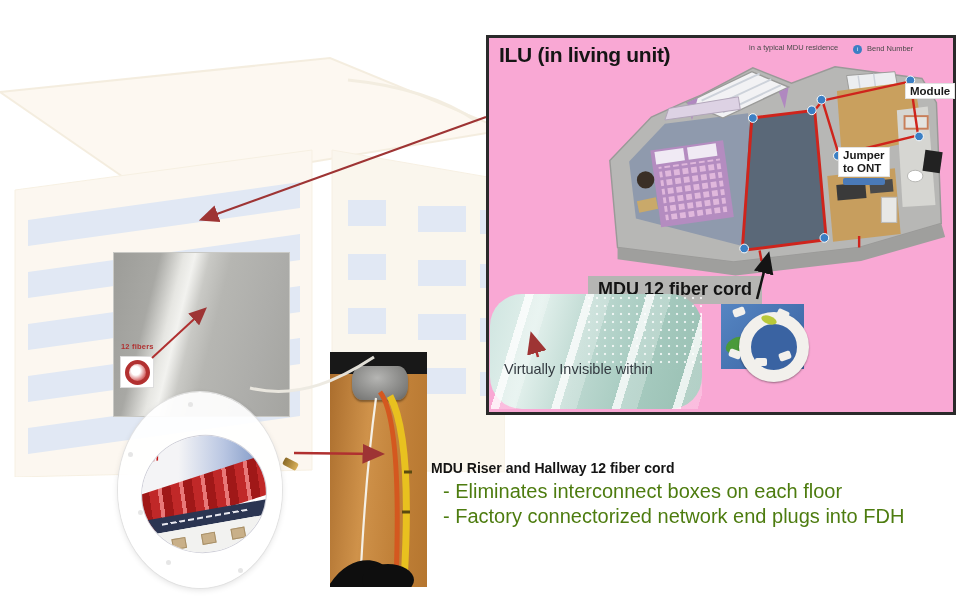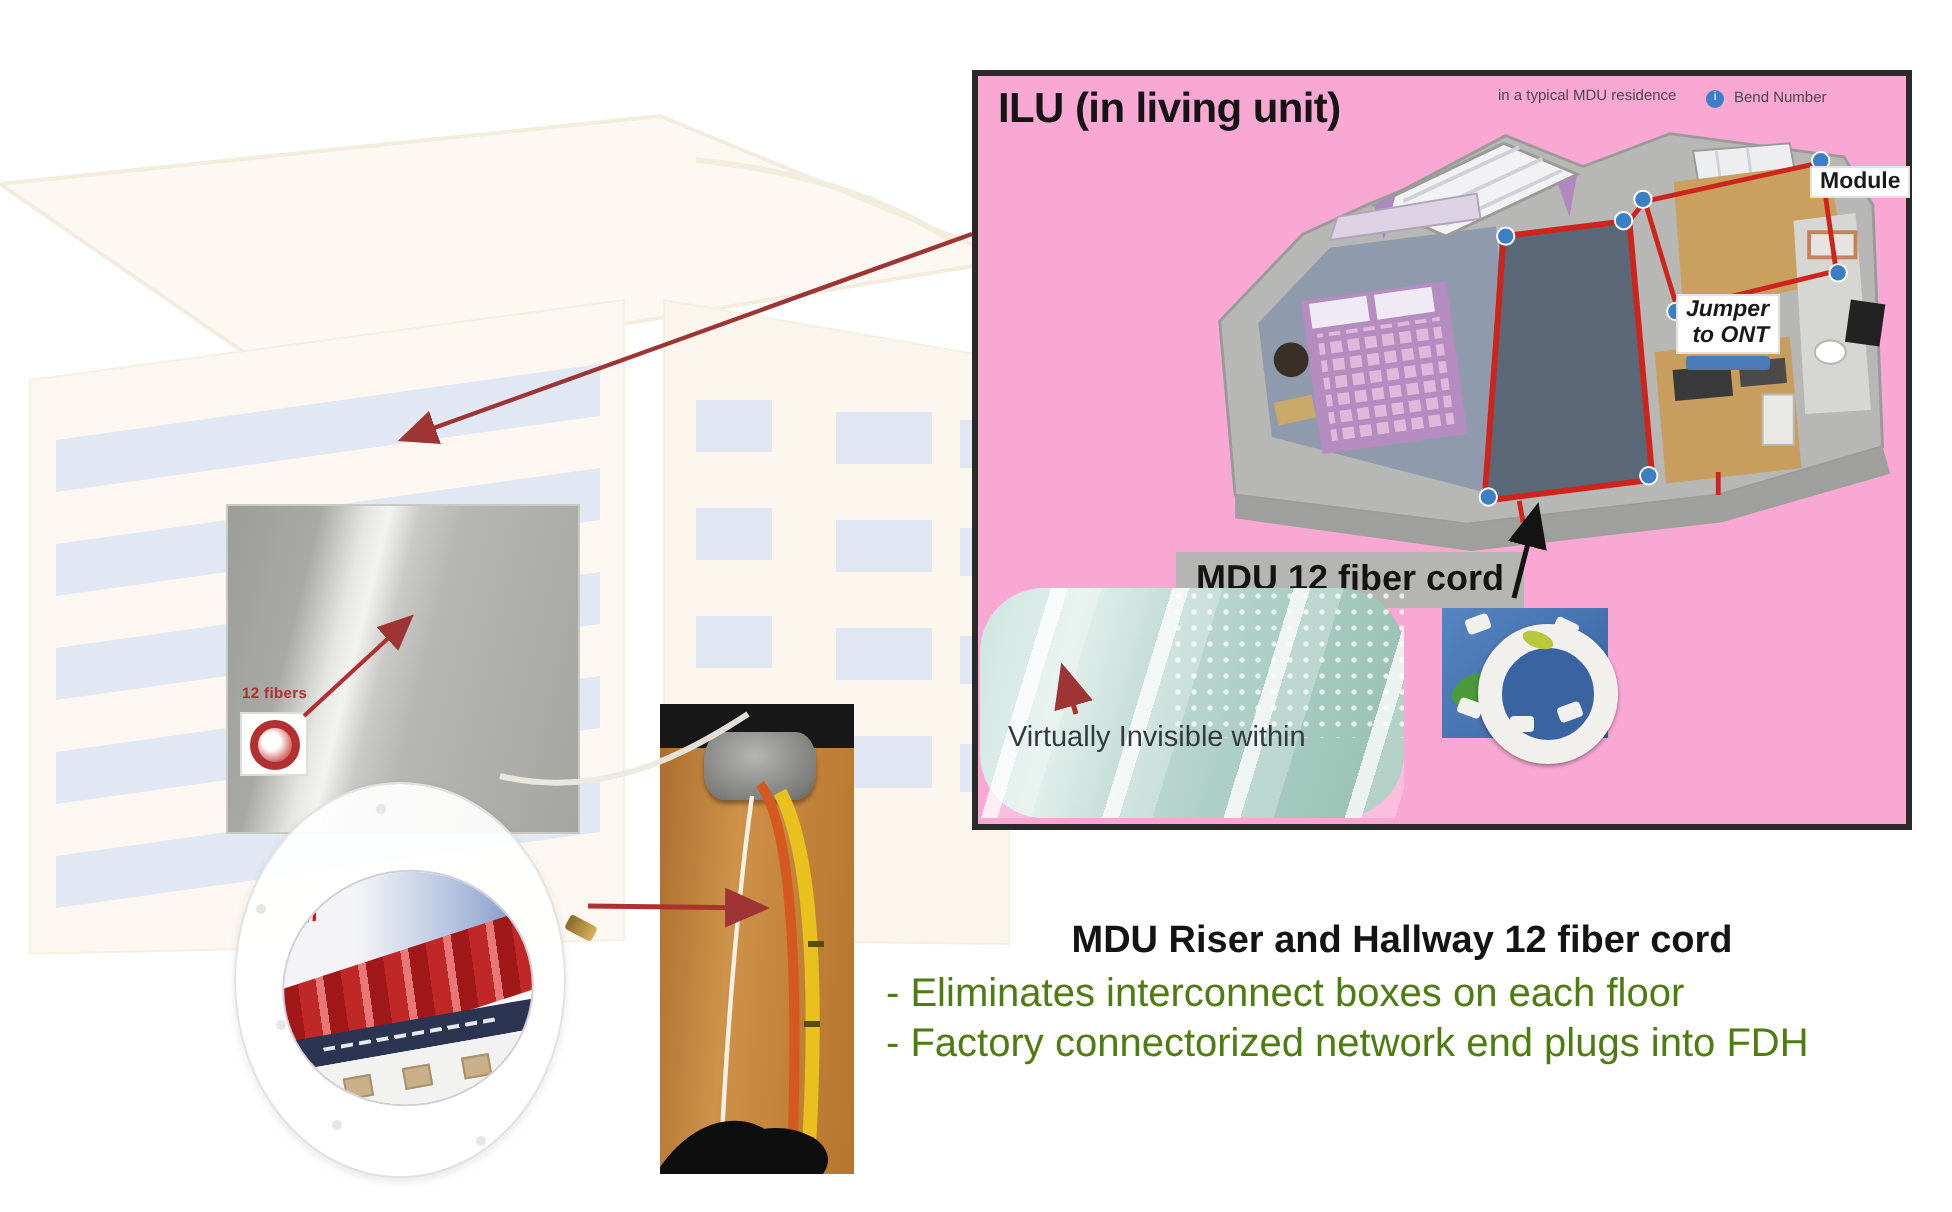--- a/index.html
+++ b/index.html
@@ -51,21 +51,21 @@
 
   
   #ilu-panel{left:486px;top:35px;width:464px;height:374px;background:#f9a8d4;border:3px solid #2a2a2a;z-index:6;}
   #ilu-title{left:10px;top:4px;font-size:21px;line-height:1.25;font-weight:bold;color:#151515;letter-spacing:-.3px;}
   .tiny-caption{font-size:7.5px;color:#4a4a4a;}
   #bend-dot{left:364px;top:7px;width:9px;height:9px;border-radius:50%;background:#3b7fc4;color:#fff;
     font-size:6px;text-align:center;line-height:9px;}
   #floorplan{left:116px;top:20px;width:344px;height:238px;}
   .white-label{background:#fff;padding:1px 4px;font-weight:bold;color:#1a1a1a;box-shadow:0 0 0 1px #e2e2e2;}
   #module-label{left:417px;top:46px;font-size:11.5px;}
-  #jumper-label{left:350px;top:110px;font-size:11.5px;line-height:1.15;text-align:right;font-style:italic;}
+  #jumper-label{left:350px;top:110px;font-size:11.5px;line-height:1.15;text-align:left;}
   #jumper-strip{left:354px;top:140px;width:42px;height:7px;background:#4a7ab8;border-radius:2px;}
   #cord-label{left:99px;top:222px;background:#b5b5b3;padding:3px 10px 4px;font-size:18px;font-weight:bold;color:#141414;margin-top:16px;}
   #molding-right{left:1px;top:256px;width:212px;height:115px;
     background:linear-gradient(105deg,#cfe5e0 0%,#e2f0ec 22%,#bcd8d0 45%,#a7cbc0 68%,#98bfb2 100%);border-radius:32px;}
   #molding-right .bands{position:absolute;inset:0;
     background:repeating-linear-gradient(107deg,rgba(255,255,255,0) 0 34px,rgba(255,255,255,.8) 34px 42px,rgba(255,255,255,.25) 42px 58px);}
   #molding-right .speckle{position:absolute;right:0;top:0;width:55%;height:65%;
     background-image:radial-gradient(rgba(255,255,255,.75) 1px,transparent 1.6px);background-size:8px 8px;}
   .molding-caption{left:14px;top:66px;font-size:14.5px;line-height:1.35;color:#333a40;}
   #spool-thumb{left:232px;top:266px;width:83px;height:65px;background:linear-gradient(135deg,#5585c2,#3a63a2);}
@@ -73,21 +73,21 @@
     border:12px solid #f2f0ec;background:#3a63a2;box-shadow:0 1px 2px rgba(0,0,0,.4);}
   .tab{position:absolute;width:12px;height:8px;background:#f2f0ec;border-radius:2px;}
   #fiber-green{position:absolute;left:4px;top:34px;width:22px;height:14px;border-radius:50%;
     background:#4a9a3a;transform:rotate(-30deg);}
   #fiber-yellow{position:absolute;left:40px;top:12px;width:16px;height:8px;border-radius:50%;
     background:#b8c83a;transform:rotate(20deg);}
   #spool-caption{left:324px;top:272px;font-size:15px;font-weight:bold;line-height:1.32;color:#1a1a1a;}
 
   
   #riser-note{left:431px;top:460px;width:540px;z-index:6;}
-  #riser-note h3{margin:0 0 4px 0;font-size:19px;color:#141414;text-align:center;}
+  #riser-note h3{margin:0 0 4px 0;font-size:14px;color:#141414;}
   #riser-note .bullet{font-size:20px;color:#4d7c0f;margin:2px 0 2px 12px;}
 
   
   #overlay{left:0;top:0;width:976px;height:606px;z-index:9;pointer-events:none;}
 </style>
 </head>
 <body>
 
 <div id="stage">
 

